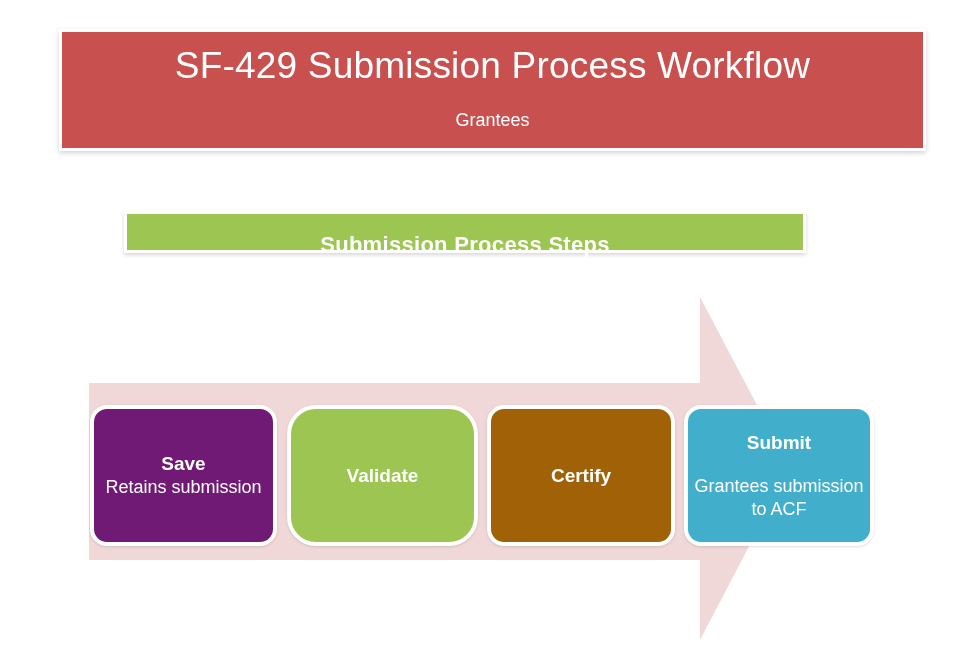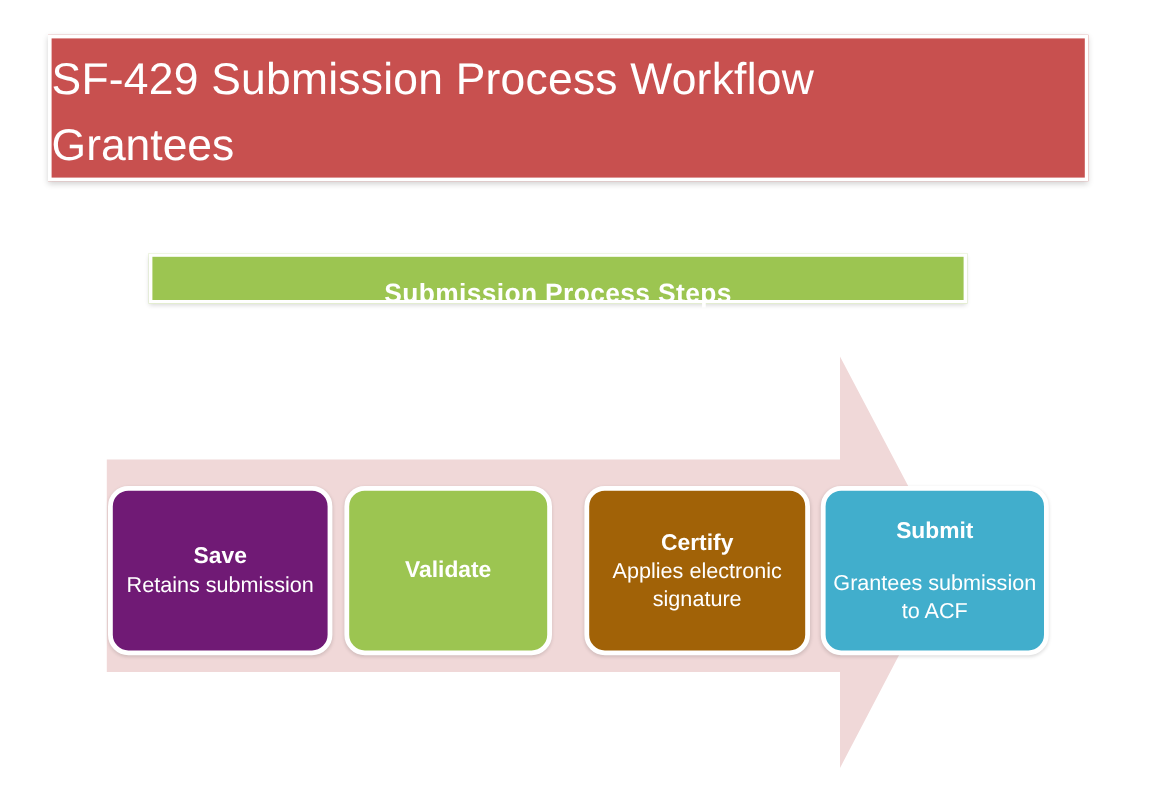--- a/index.html
+++ b/index.html
@@ -21,45 +21,45 @@
     position: absolute;
     left: 0; top: 0;
     width: 960px;
     height: 655px;
     background: #ffffff;
   }
 
   
   .title-banner {
     position: absolute;
-    left: 40px;
+    left: 59px;
     top: 29px;
     width: 867px;
     height: 122px;
     background: #c8504f;
     border: 3px solid #ffffff;
     box-sizing: border-box;
     box-shadow: 0 2px 5px rgba(0,0,0,0.18);
     display: flex;
     flex-direction: column;
-    align-items: flex-start;
+    align-items: center;
     justify-content: center;
     text-align: center;
   }
   .title-main {
     color: #ffffff;
     font-size: 37px;
     line-height: 44px;
     font-weight: 400;
     letter-spacing: 0.2px;
     white-space: nowrap;
   }
   .title-sub {
     color: #ffffff;
-    font-size: 37px;
+    font-size: 18px;
     line-height: 33px;
     font-weight: 400;
     margin-top: 16px;
     white-space: nowrap;
   }
 
   
   .section-bar {
     position: absolute;
     left: 124px;
@@ -124,21 +124,21 @@
     white-space: nowrap;
   }
   .step-desc {
     color: #ffffff;
     font-size: 18px;
     font-weight: 400;
     line-height: 23px;
   }
 
   .step-box.s0 { left: 90px;  width: 187px; }
-  .step-box.s1 { left: 287px; width: 173px; }
+  .step-box.s1 { left: 287px; width: 191px; border-radius: 29px; }
   .step-box.s2 { left: 487px; width: 188px; }
   .step-box.s3 { left: 684px; width: 190px; gap: 20px; }
 </style>
 </head>
 <body>
 
 <div id="canvas">
 
   <div class="title-banner">
     <div class="title-main">SF-429 Submission Process Workflow</div>
@@ -159,21 +159,20 @@
       <div class="step-title">Save</div>
       <div class="step-desc">Retains submission</div>
     </div>
 
     <div class="step-box s1" style="background:#9cc551">
       <div class="step-title">Validate</div>
     </div>
 
     <div class="step-box s2" style="background:#a16207">
       <div class="step-title">Certify</div>
-      <div class="step-desc">Applies electronic signature</div>
     </div>
 
     <div class="step-box s3" style="background:#41aecc">
       <div class="step-title">Submit</div>
       <div class="step-desc">Grantees submission to ACF</div>
     </div>
 
   </div>
 </div>
 

